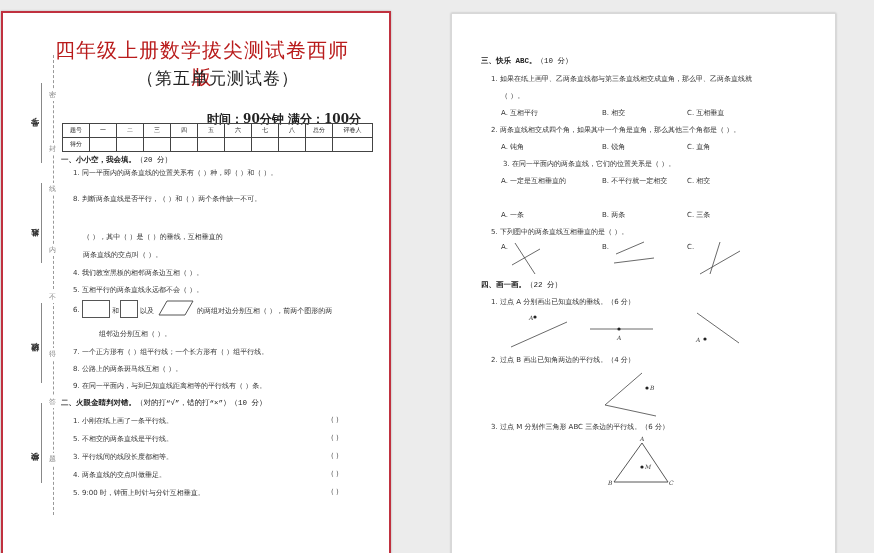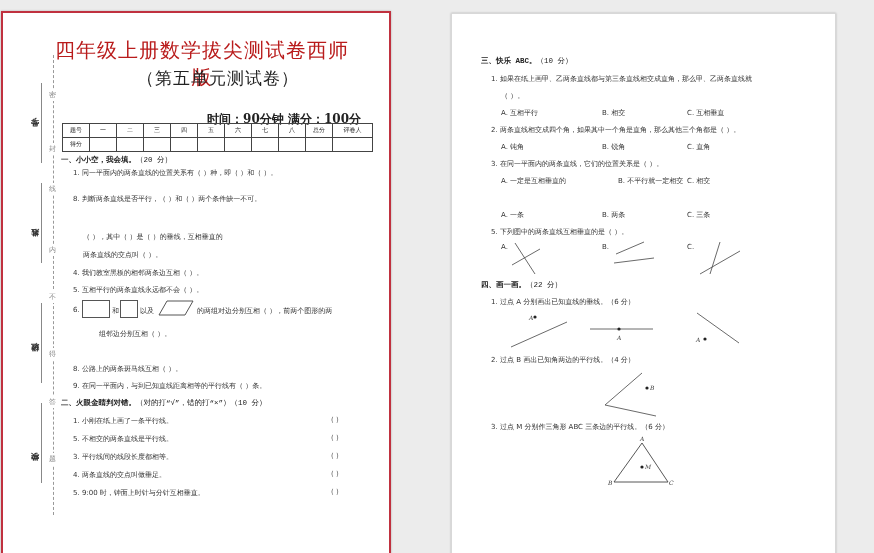--- a/index.html
+++ b/index.html
@@ -145,20 +145,21 @@
   <div class="q" style="left:70px;top:293px">6.</div>
   <div class="fig" style="left:79px;top:287px;width:28px;height:18px;border:1px solid #555"></div>
   <div class="q" style="left:109px;top:293px">和</div>
   <div class="fig" style="left:117px;top:287px;width:18px;height:18px;border:1px solid #555"></div>
   <div class="q" style="left:137px;top:293px">以及</div>
   <svg class="fig" style="left:155px;top:287px" width="36" height="16">
     <polygon points="9,1 35,1 27,15 1,15" fill="none" stroke="#555" stroke-width="1"></polygon>
   </svg>
   <div class="q" style="left:194px;top:293px">的两组对边分别互相（        ），前两个图形的两</div>
   <div class="q" style="left:96px;top:316px">组邻边分别互相（        ）。</div>
+  <div class="q" style="left:70px;top:334px">7. 一个正方形有（        ）组平行线；一个长方形有（        ）组平行线。</div>
   <div class="q" style="left:70px;top:351px">8. 公路上的两条斑马线互相（        ）。</div>
   <div class="q" style="left:70px;top:368px">9. 在同一平面内，与到已知直线距离相等的平行线有（        ）条。</div>
 
   <div class="sec-title" style="left:58px;top:385px">
     <span>二、火眼金睛判对错。</span><span class="note">（对的打“√”，错的打“×”）（10 分）</span>
   </div>
   <div class="q" style="left:70px;top:403px">1. 小刚在纸上画了一条平行线。</div>
   <div class="paren" style="left:328px;top:403px">(        )</div>
   <div class="q" style="left:70px;top:421px">5. 不相交的两条直线是平行线。</div>
   <div class="paren" style="left:328px;top:421px">(        )</div>
@@ -178,23 +179,23 @@
   <div class="q" style="left:49px;top:77px">（      ）。</div>
   <div class="opt" style="left:49px;top:94px">A. 互相平行</div>
   <div class="opt" style="left:150px;top:94px">B. 相交</div>
   <div class="opt" style="left:235px;top:94px">C. 互相垂直</div>
 
   <div class="q" style="left:39px;top:111px">2. 两条直线相交成四个角，如果其中一个角是直角，那么其他三个角都是（      ）。</div>
   <div class="opt" style="left:49px;top:128px">A. 钝角</div>
   <div class="opt" style="left:150px;top:128px">B. 锐角</div>
   <div class="opt" style="left:235px;top:128px">C. 直角</div>
 
-  <div class="q" style="left:39px;top:145px">3. 在同一平面内的两条直线，它们的位置关系是（      ）。</div>
+  <div class="q" style="left:51px;top:145px">3. 在同一平面内的两条直线，它们的位置关系是（      ）。</div>
   <div class="opt" style="left:49px;top:162px">A. 一定是互相垂直的</div>
-  <div class="opt" style="left:166px;top:162px">B. 不平行就一定相交</div>
+  <div class="opt" style="left:150px;top:162px">B. 不平行就一定相交</div>
   <div class="opt" style="left:235px;top:162px">C. 相交</div>
 
   <div class="opt" style="left:49px;top:196px">A. 一条</div>
   <div class="opt" style="left:150px;top:196px">B. 两条</div>
   <div class="opt" style="left:235px;top:196px">C. 三条</div>
 
   <div class="q" style="left:39px;top:213px">5. 下列图中的两条直线互相垂直的是（      ）。</div>
   <div class="opt" style="left:49px;top:229px">A.</div>
   <svg class="fig" style="left:58px;top:226px" width="40" height="36">
     <line x1="5" y1="3" x2="25" y2="34" stroke="#444" stroke-width="0.8"></line>

